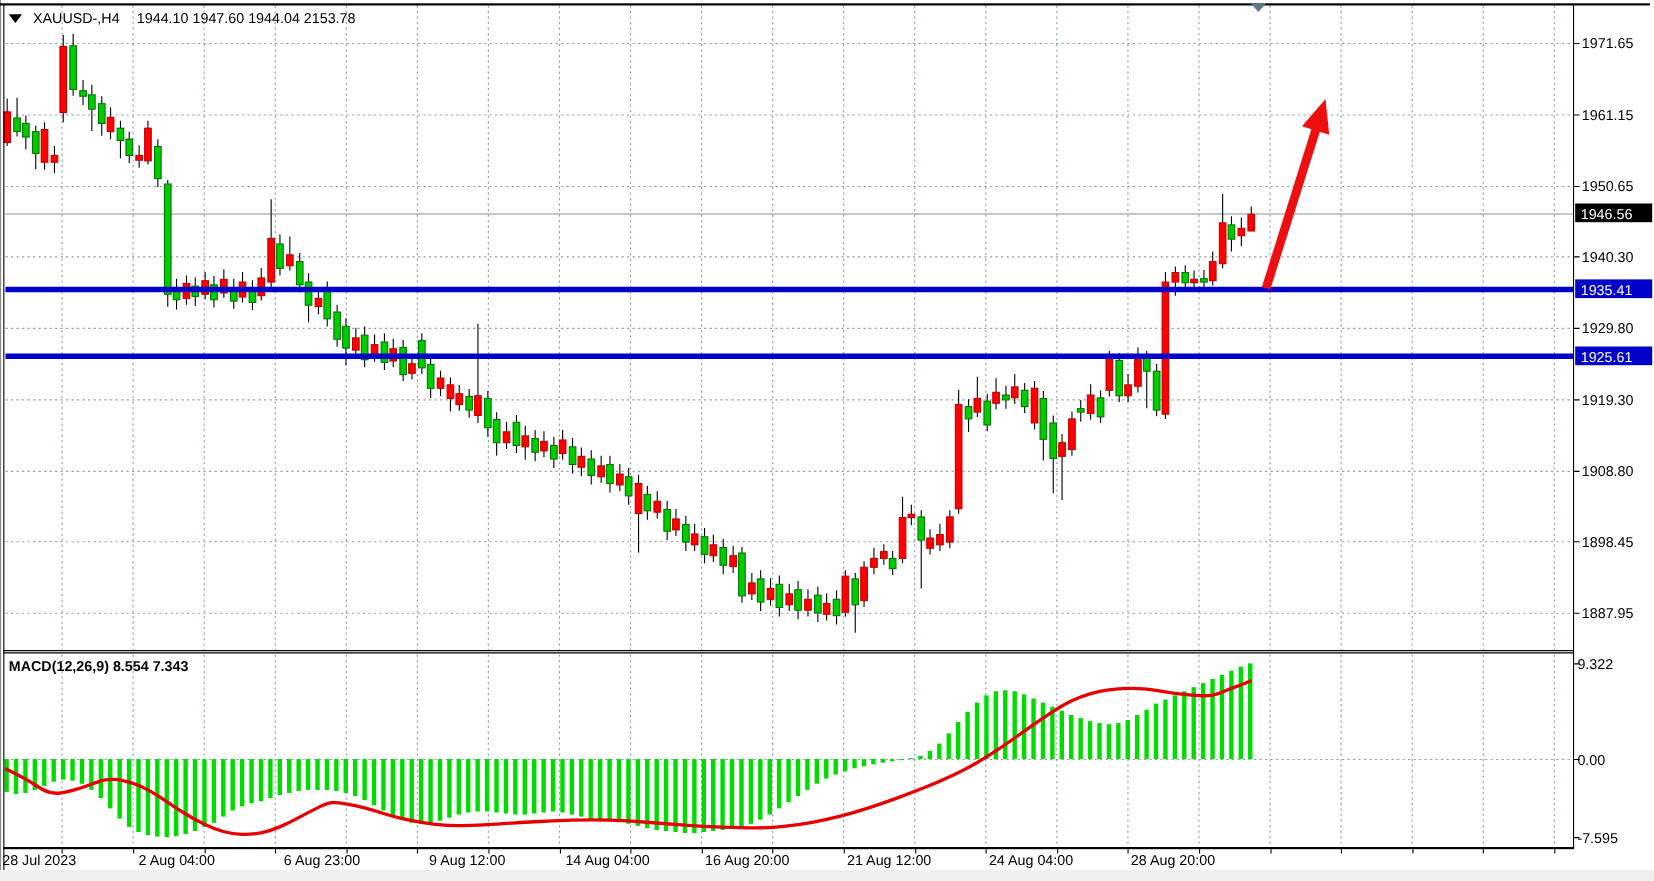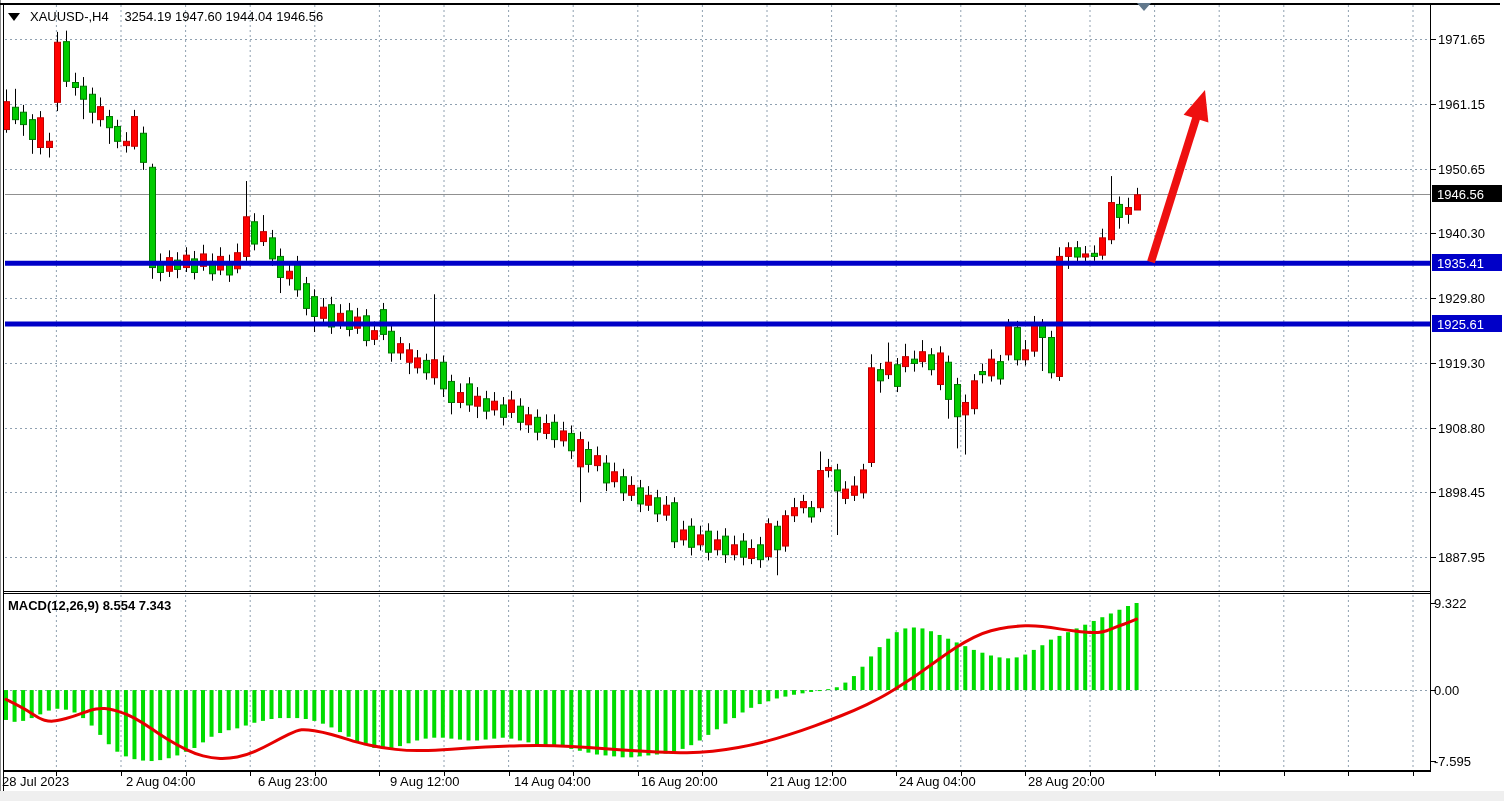--- a/index.html
+++ b/index.html
@@ -540,16 +540,16 @@
       <text x="126" y="786" font-size="13" font-family="&quot;Liberation Sans&quot;,sans-serif" fill="#000">2 Aug 04:00</text>
       <text x="258" y="786" font-size="13" font-family="&quot;Liberation Sans&quot;,sans-serif" fill="#000">6 Aug 23:00</text>
       <text x="390" y="786" font-size="13" font-family="&quot;Liberation Sans&quot;,sans-serif" fill="#000">9 Aug 12:00</text>
       <text x="514" y="786" font-size="13" font-family="&quot;Liberation Sans&quot;,sans-serif" fill="#000">14 Aug 04:00</text>
       <text x="641" y="786" font-size="13" font-family="&quot;Liberation Sans&quot;,sans-serif" fill="#000">16 Aug 20:00</text>
       <text x="770" y="786" font-size="13" font-family="&quot;Liberation Sans&quot;,sans-serif" fill="#000">21 Aug 12:00</text>
       <text x="899" y="786" font-size="13" font-family="&quot;Liberation Sans&quot;,sans-serif" fill="#000">24 Aug 04:00</text>
       <text x="1028" y="786" font-size="13" font-family="&quot;Liberation Sans&quot;,sans-serif" fill="#000">28 Aug 20:00</text>
     </svg>
   <div class="hdr">
-    <span class="tri"></span><span>XAUUSD-,H4</span><span> </span><span>3254.19 1947.60 1944.04 1946.56</span>
+    <span class="tri"></span><span>XAUUSD-,H4</span><span> </span><span>1944.10 1947.60 1944.04 2153.78</span>
   </div>
   <div class="macd-lb">MACD(12,26,9) 8.554 7.343</div>
 </div>
 
 </body></html>

